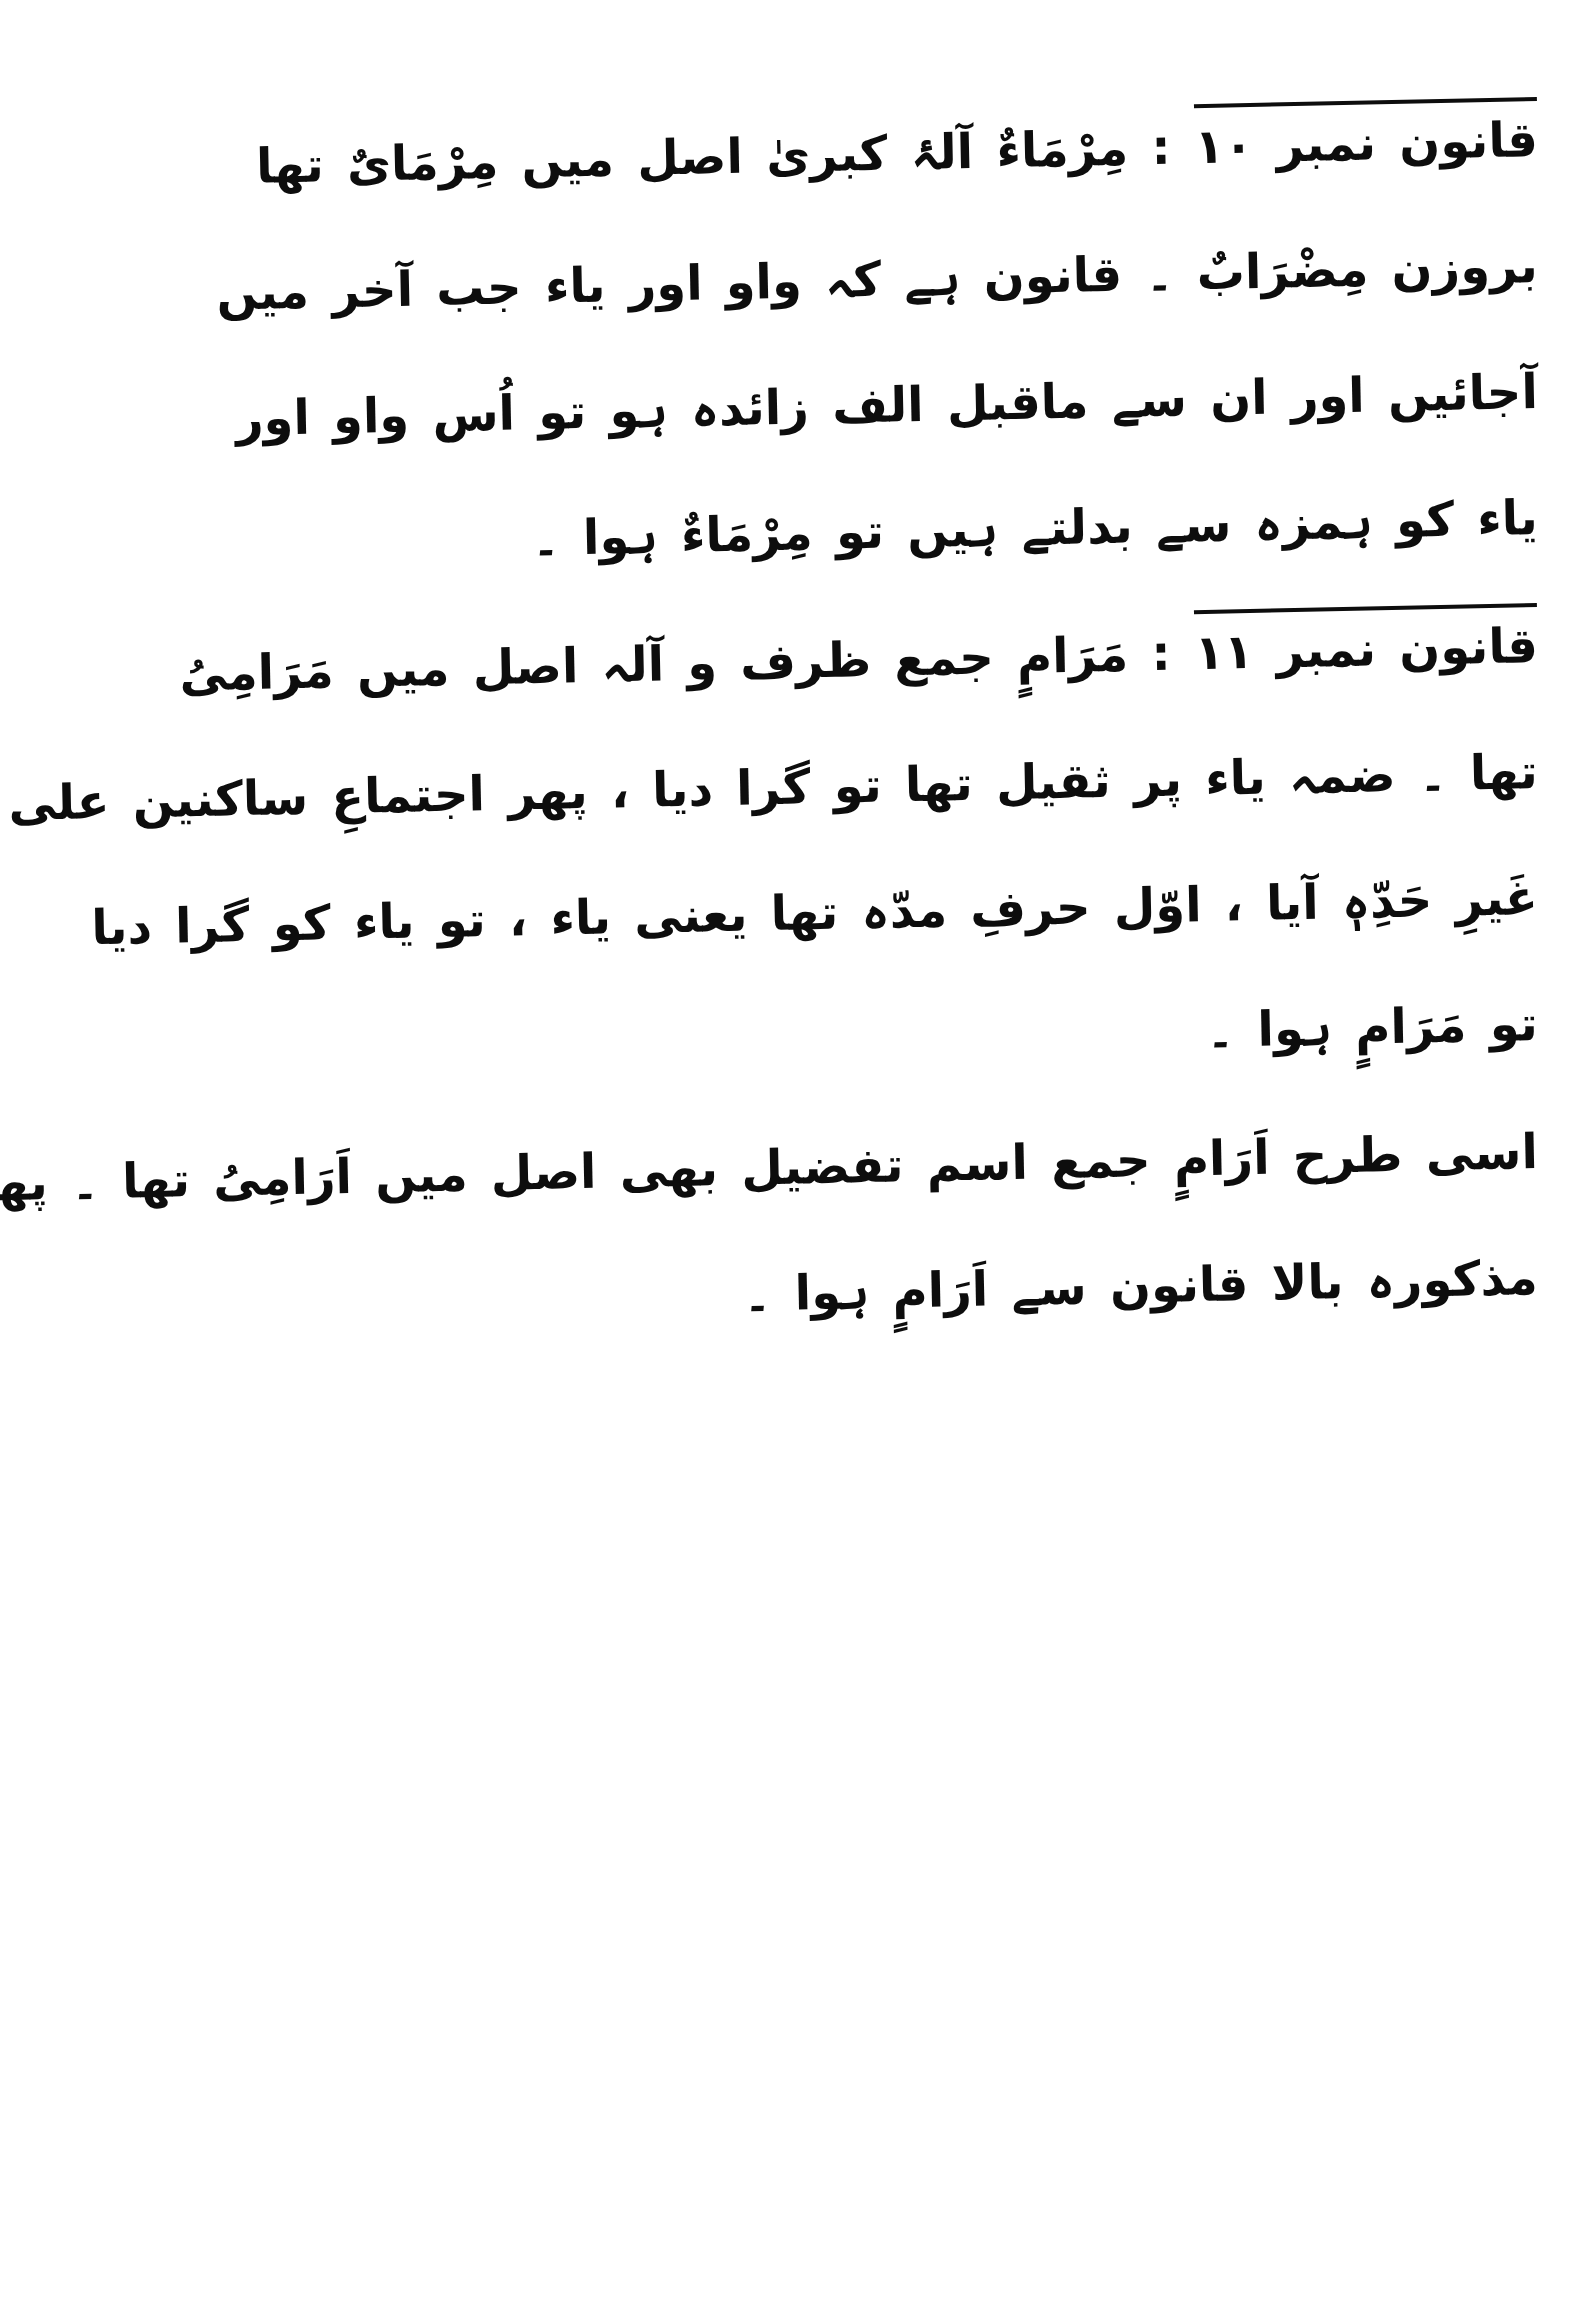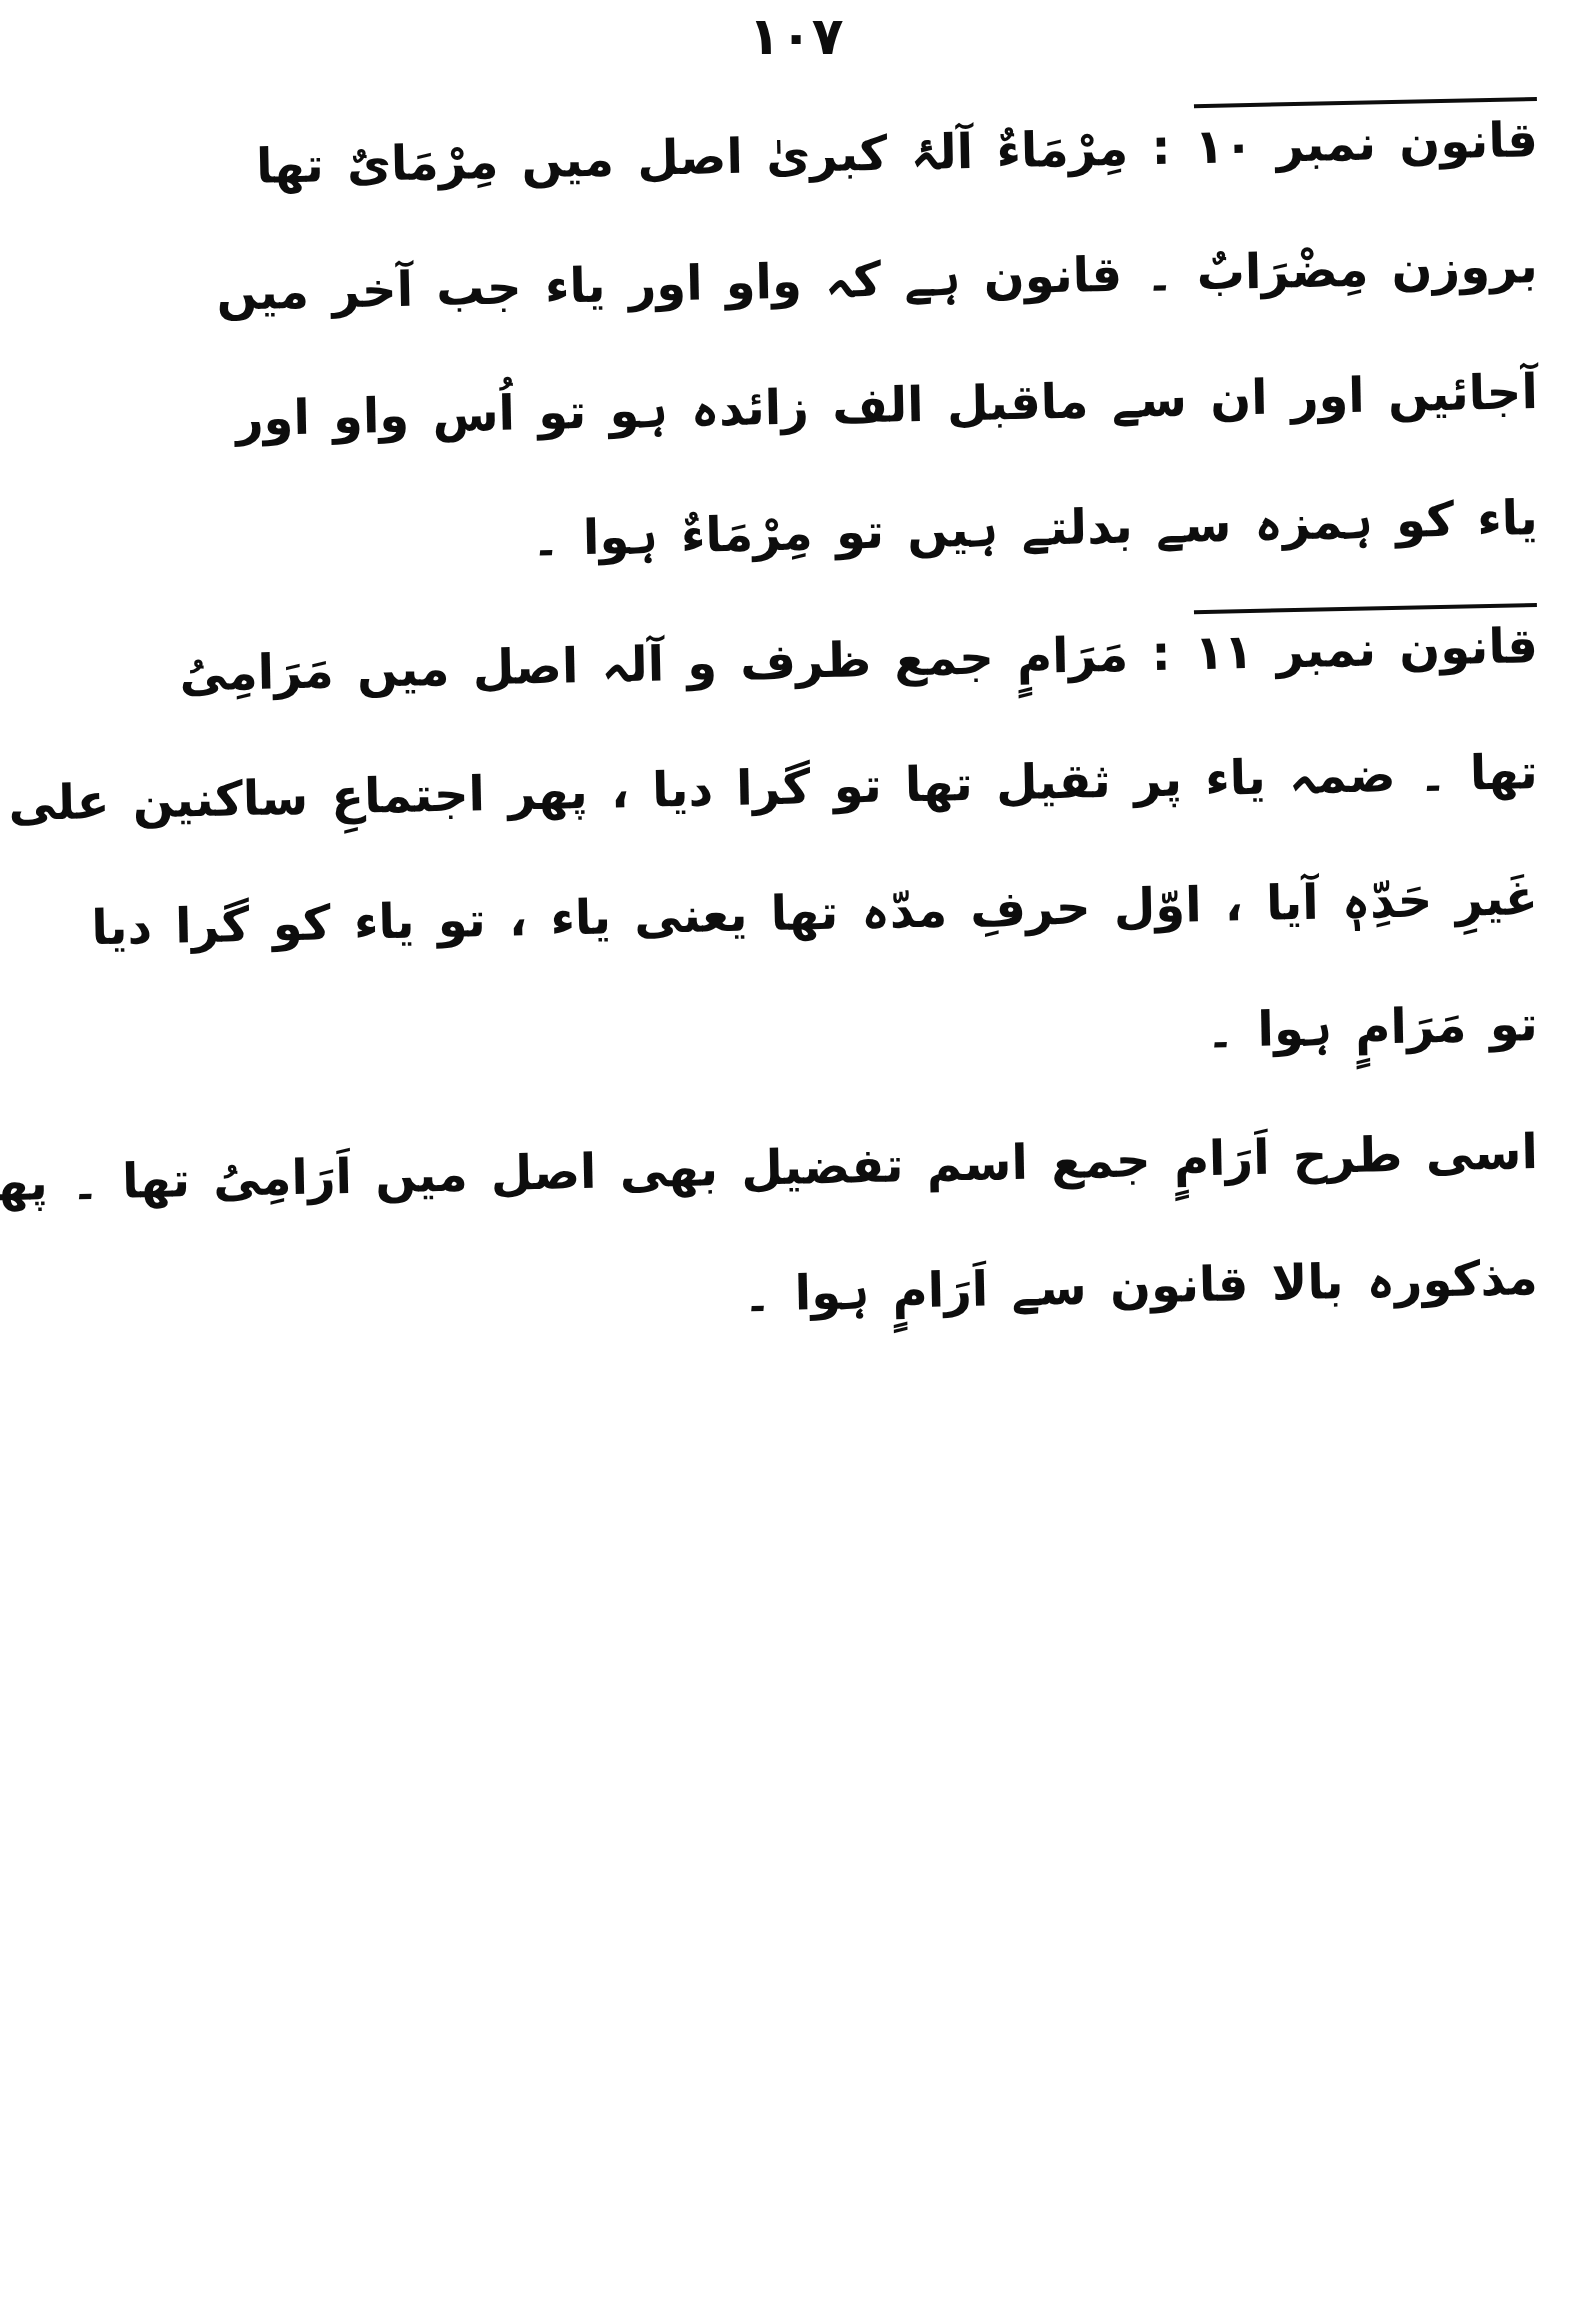--- a/index.html
+++ b/index.html
@@ -60,21 +60,20 @@
   }
   .para-gap {
     margin-top: 1.8px;
   }
 </style>
 </head>
 <body>
 
 <div class="page">
 
-  <div class="page-number">۱۰۷</div>
 
   <div class="text-block">
 
     <div class="line">
       <span class="rule-heading">قانون نمبر ۱۰</span><span>:  مِرْمَاءٌ آلۂ کبریٰ اصل میں مِرْمَایٌ تھا</span>
     </div>
 
     <div class="line">
       <span>بروزن مِضْرَابٌ ۔ قانون ہے کہ واو اور یاء جب آخر میں</span>
     </div>

